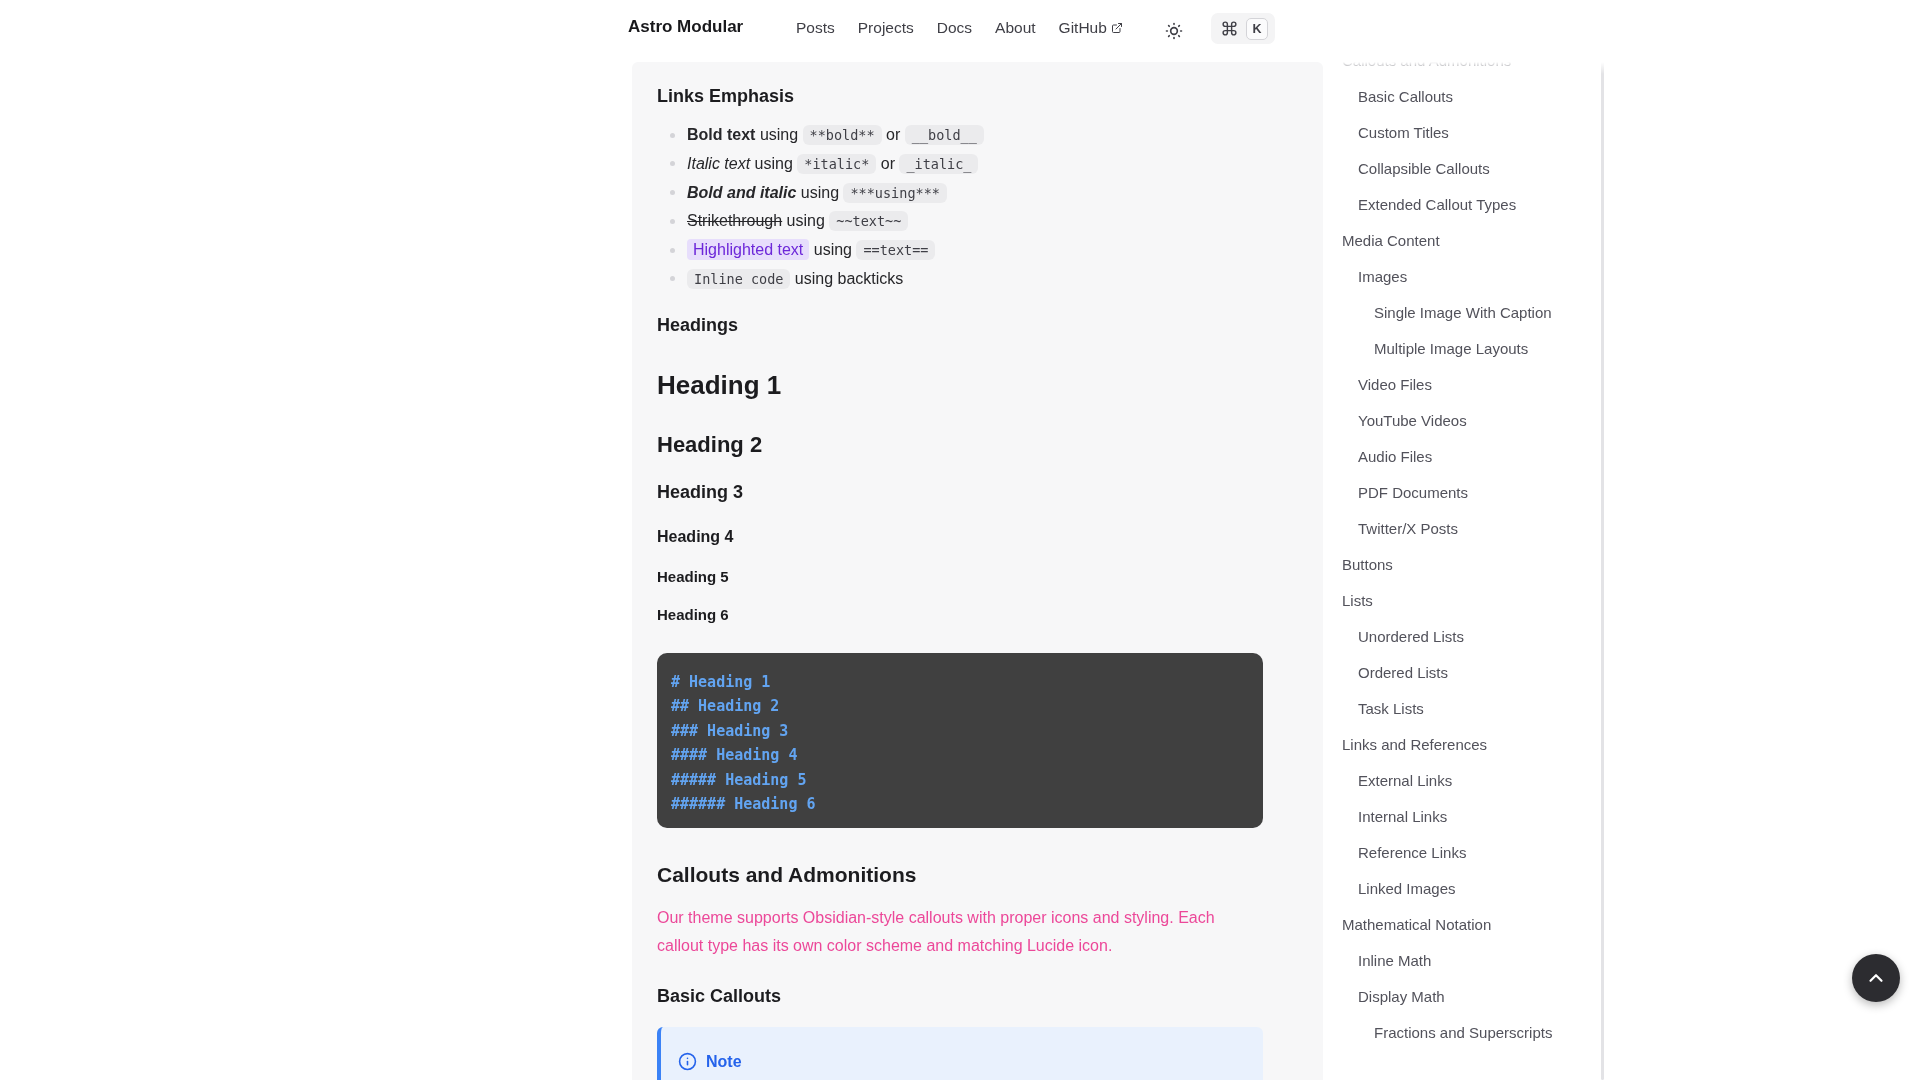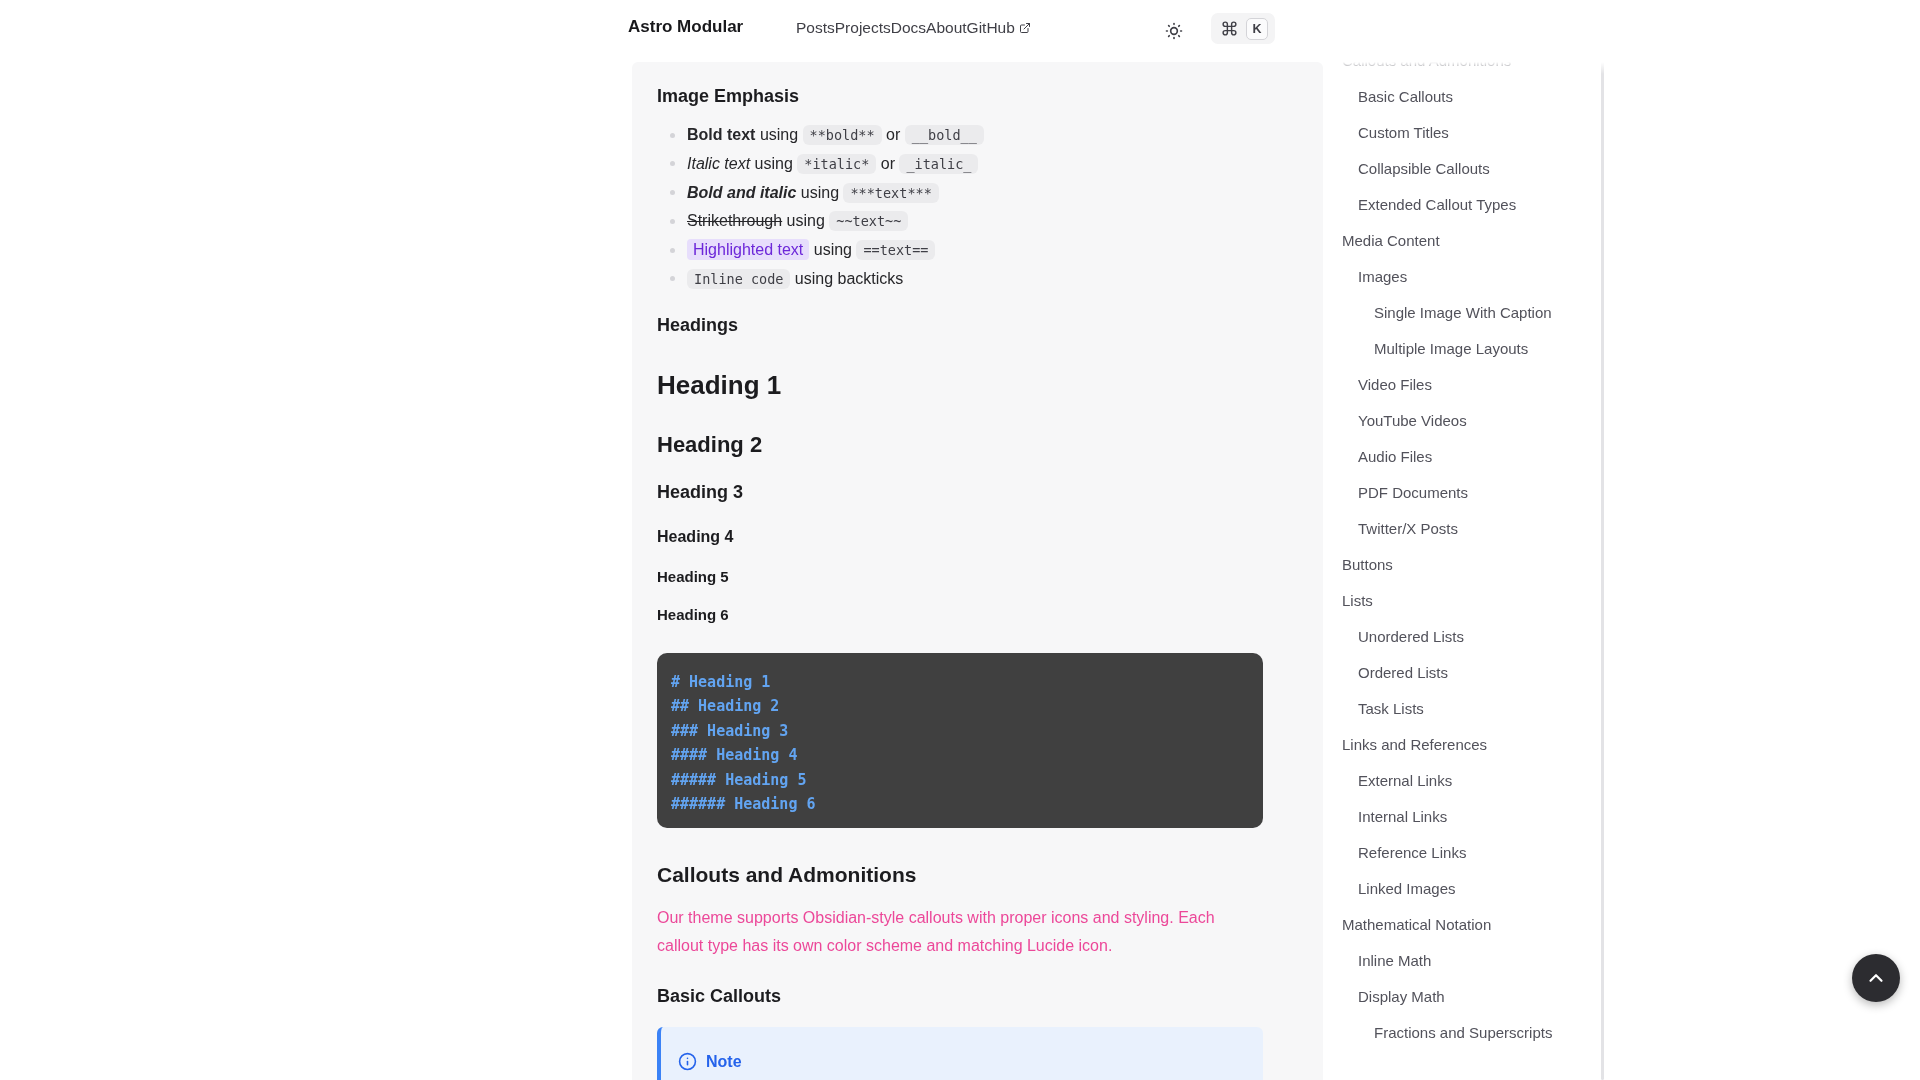--- a/index.html
+++ b/index.html
@@ -3,21 +3,21 @@
 <meta charset="utf-8">
 <style>
   * { margin:0; padding:0; box-sizing:border-box; }
   html,body { width:1920px; height:1080px; overflow:hidden; background:#ffffff;
               font-family:"Liberation Sans", sans-serif; }
   body { position:relative; color:#27272a; }
 
   
   .header { position:absolute; left:0; top:0; width:1920px; height:62px; background:#ffffff; }
   .brand { position:absolute; left:628px; top:17px; font-size:17px; font-weight:700; color:#18181b; cursor:pointer; }
-  .nav { position:absolute; left:796px; top:19px; display:flex; }
+  .nav { position:absolute; left:796px; top:19px; display:flex; gap:23px; }
   .nav a { font-size:15.5px; color:#3f3f46; text-decoration:none; cursor:pointer; display:flex; align-items:center; gap:4px; }
   .icon-btn { position:absolute; top:14px; width:34px; height:34px; display:flex; align-items:center; justify-content:center;
               border:none; background:transparent; border-radius:7px; cursor:pointer; color:#3f3f46; }
   .cmdk { position:absolute; left:1211px; top:13px; height:31px; padding:0 7px 0 10px; display:flex; align-items:center; gap:8px;
           background:#f4f4f5; border:none; border-radius:7px; cursor:pointer; color:#3f3f46; }
   .keycap { display:flex; align-items:center; justify-content:center; width:22px; height:22px;
             background:#fbfbfc; border:1px solid #d4d4d8; border-radius:5px;
             font-size:12.5px; font-weight:600; color:#3f3f46; }
 
   
@@ -122,26 +122,26 @@
         <svg width="17" height="17" viewBox="0 0 24 24" fill="none" stroke="#3f3f46" stroke-width="2" stroke-linecap="round" stroke-linejoin="round">
           <path d="M15 6v12a3 3 0 1 0 3-3H6a3 3 0 1 0 3 3V6a3 3 0 1 0-3 3h12a3 3 0 1 0-3-3"></path>
         </svg>
       </span>
     <span class="keycap">K</span>
   </button>
 </header>
 
 <div class="main-col"></div>
 
-<h3 class="h3s" id="sec-text-emphasis">Image Emphasis</h3>
+<h3 class="h3s" id="sec-text-emphasis">Links Emphasis</h3>
 
 <ul class="emph-list">
   <li><span class="b">Bold text</span><span> using </span><span class="code-chip">**bold**</span><span> or </span><span class="code-chip">__bold__</span></li>
   <li><span class="i">Italic text</span><span> using </span><span class="code-chip">*italic*</span><span> or </span><span class="code-chip">_italic_</span></li>
-  <li><span class="bi">Bold and italic</span><span> using </span><span class="code-chip">***text***</span></li>
+  <li><span class="bi">Bold and italic</span><span> using </span><span class="code-chip">***using***</span></li>
   <li><span class="strike">Strikethrough</span><span> using </span><span class="code-chip">~~text~~</span></li>
   <li><span class="hl">Highlighted text</span><span> using </span><span class="code-chip">==text==</span></li>
   <li><span class="code-chip">Inline code</span><span> using backticks</span></li>
 </ul>
 
 <h3 class="h3s" id="sec-headings">Headings</h3>
 
 <div class="hdemo" id="hd1">Heading 1</div>
 <div class="hdemo" id="hd2">Heading 2</div>
 <div class="hdemo" id="hd3">Heading 3</div>

